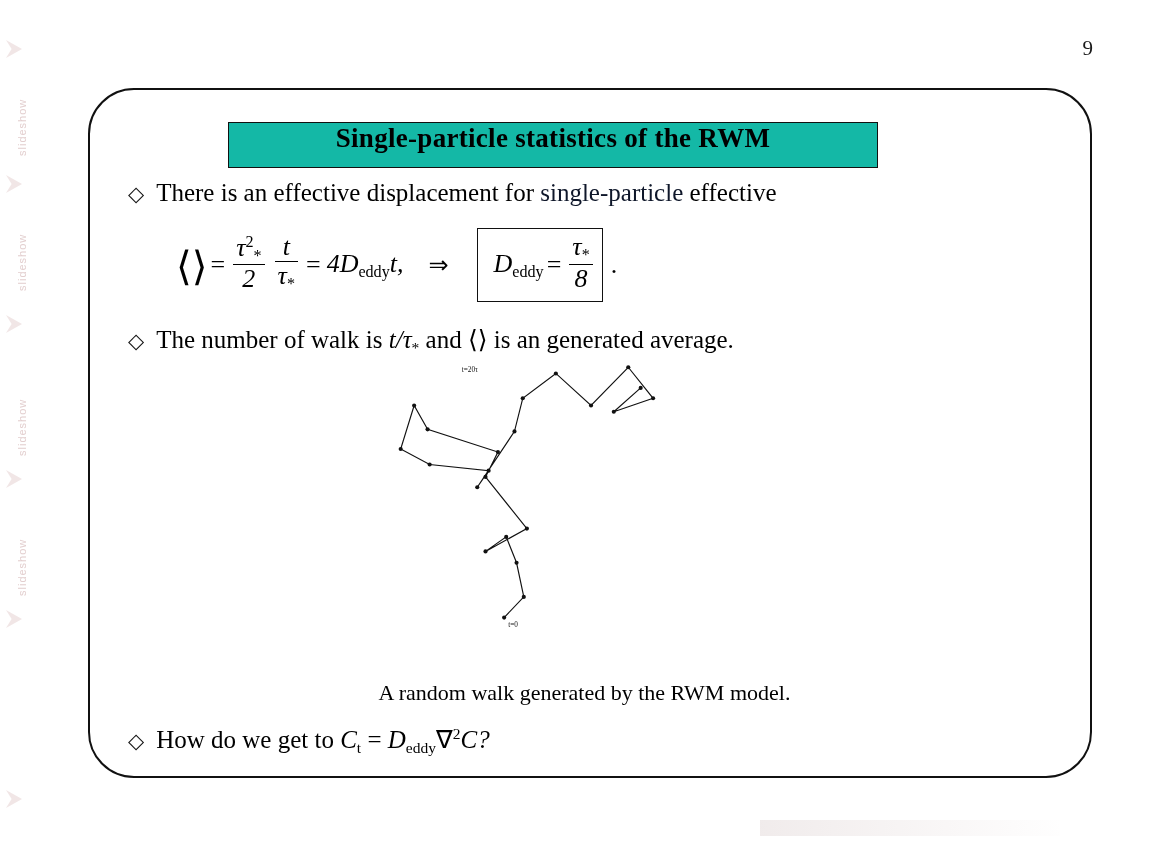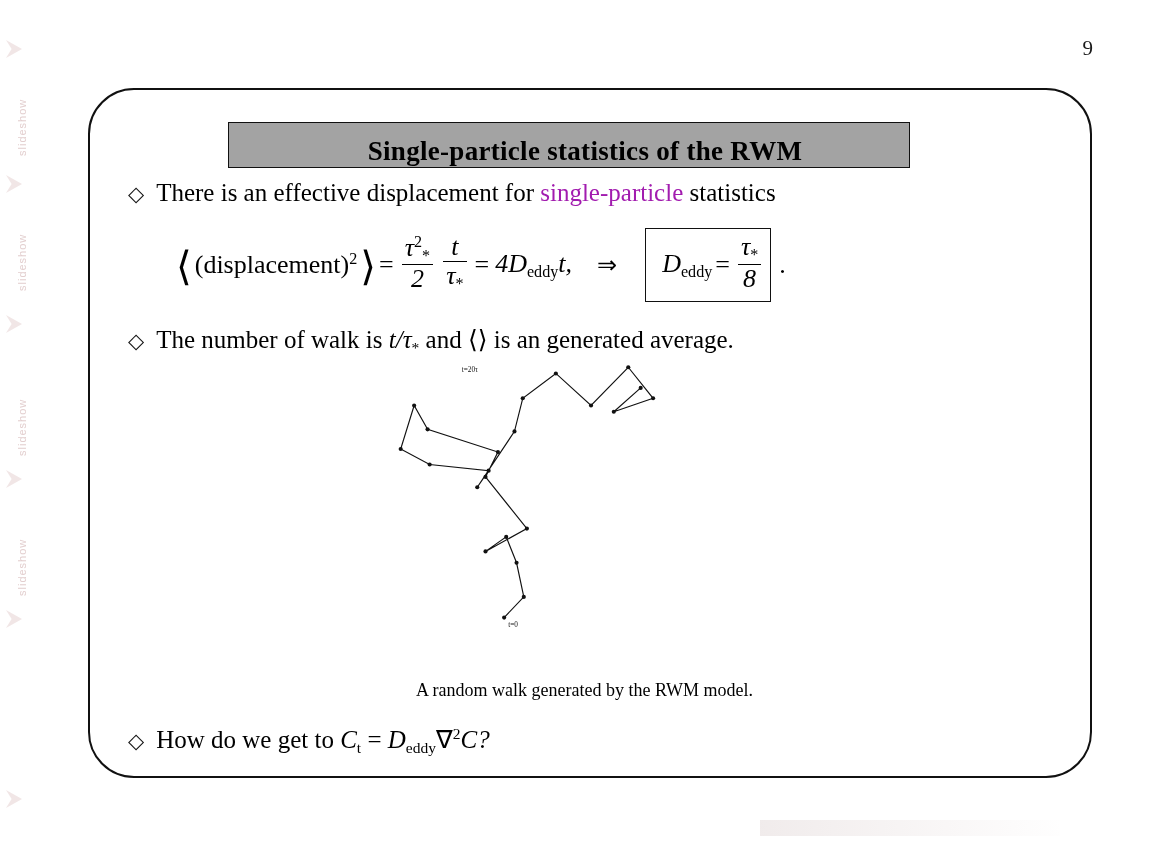--- a/index.html
+++ b/index.html
@@ -39,26 +39,25 @@
     background: transparent;
   }
 
   
   .title-box {
     position: absolute;
     left: 228px;
     top: 122px;
     width: 648px;
     height: 44px;
-    background: #a3a3a3;
+    background: #14b8a6;
     border: 1.6px solid #111111;
     display: flex;
-    align-items: flex-end;
+    align-items: flex-start;
     justify-content: center;
-    padding-left: 32px;
   }
   .title-box .title-text {
     font-family: "Liberation Serif", serif;
     font-weight: bold;
     font-size: 27px;
     letter-spacing: 0.3px;
     color: #000;
     white-space: nowrap;
   }
 
@@ -72,21 +71,21 @@
   }
   .diamond {
     font-size: 21px;
     margin-right: 12px;
     color: #111;
   }
   .bullet-1 { left: 128px; top: 178px; }
   .bullet-2 { left: 128px; top: 325px; }
   .bullet-3 { left: 128px; top: 725px; }
 
-  .highlight-red { color: #a21caf; }
+  .highlight-red { color: #0f172a; }
 
   
   .math { font-family: "Liberation Serif", serif; font-style: italic; }
   .mathup { font-family: "Liberation Serif", serif; font-style: normal; margin-top: 32px; }
   .sub {
     font-size: 0.62em;
     vertical-align: -0.32em;
     font-style: normal;
   }
   .sup {
@@ -137,21 +136,21 @@
     top: 360px;
     width: 360px;
     height: 300px;
   }
   .figure-caption {
     position: absolute;
     left: 0;
     right: 0;
     top: 680px;
     text-align: center;
-    font-size: 18px;
+    font-size: 22px;
   }
 
   
   .scan-artifacts {
     position: absolute;
     left: 0; top: 0;
     width: 46px; height: 848px;
     pointer-events: none;
   }
   .scan-mark {
@@ -204,29 +203,26 @@
 
 <div class="slide-frame"></div>
 
 <div class="title-box">
   <span class="title-text">Single-particle statistics of the RWM</span>
 </div>
 
 <div class="bullet-row bullet-1">
   <span class="diamond">◇</span>
   <span>
-    <span>There is an effective displacement for </span><span class="highlight-red">single-particle</span><span> statistics</span>
+    <span>There is an effective displacement for </span><span class="highlight-red">single-particle</span><span> effective</span>
   </span>
 </div>
 
 <div class="equation-line">
   <span class="angle-l">⟨</span>
-  <span class="mathup eq-part">
-    <span>(displacement)</span><span class="sup">2</span>
-  </span>
   <span class="angle-r">⟩</span>
   <span class="eq-part">=</span>
 
   <span class="frac">
     <span class="num"><span class="math">τ</span><span class="sup">2</span><span class="sub">*</span></span>
     <span class="den math">2</span>
   </span>
 
   <span class="frac">
     <span class="num math">t</span>

